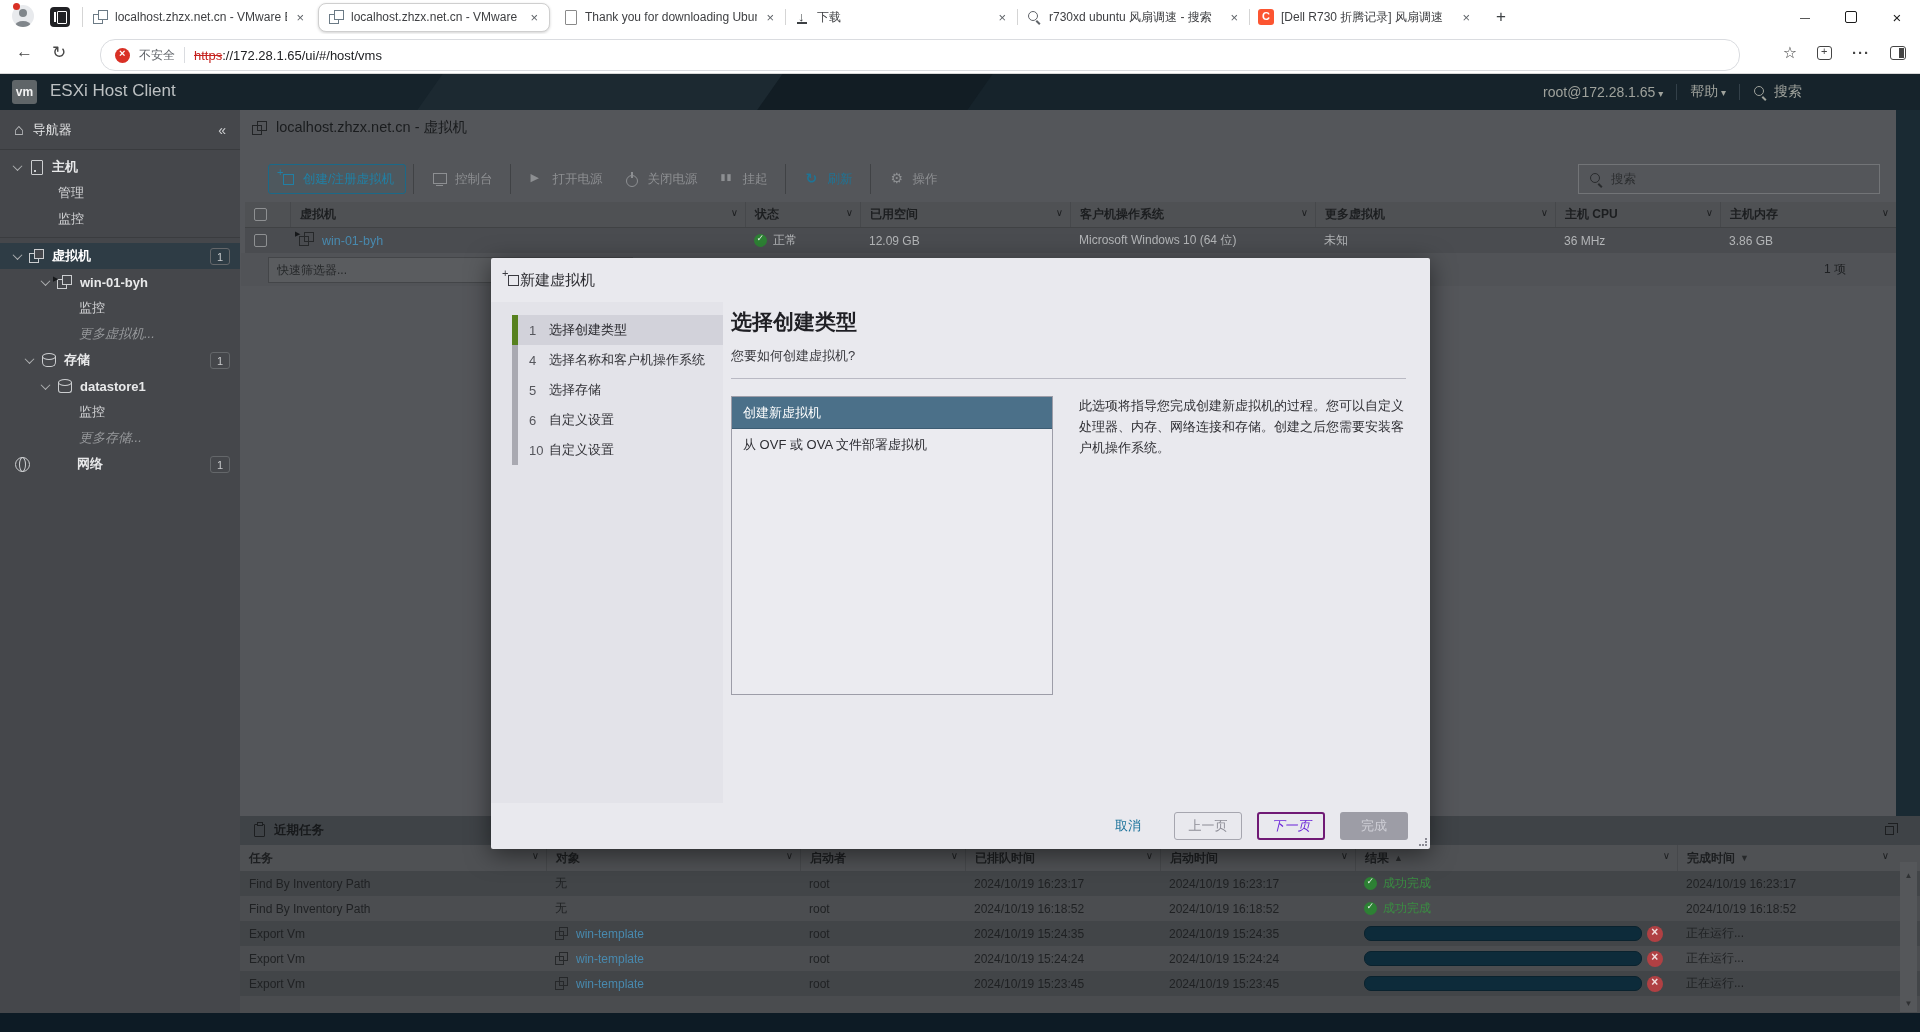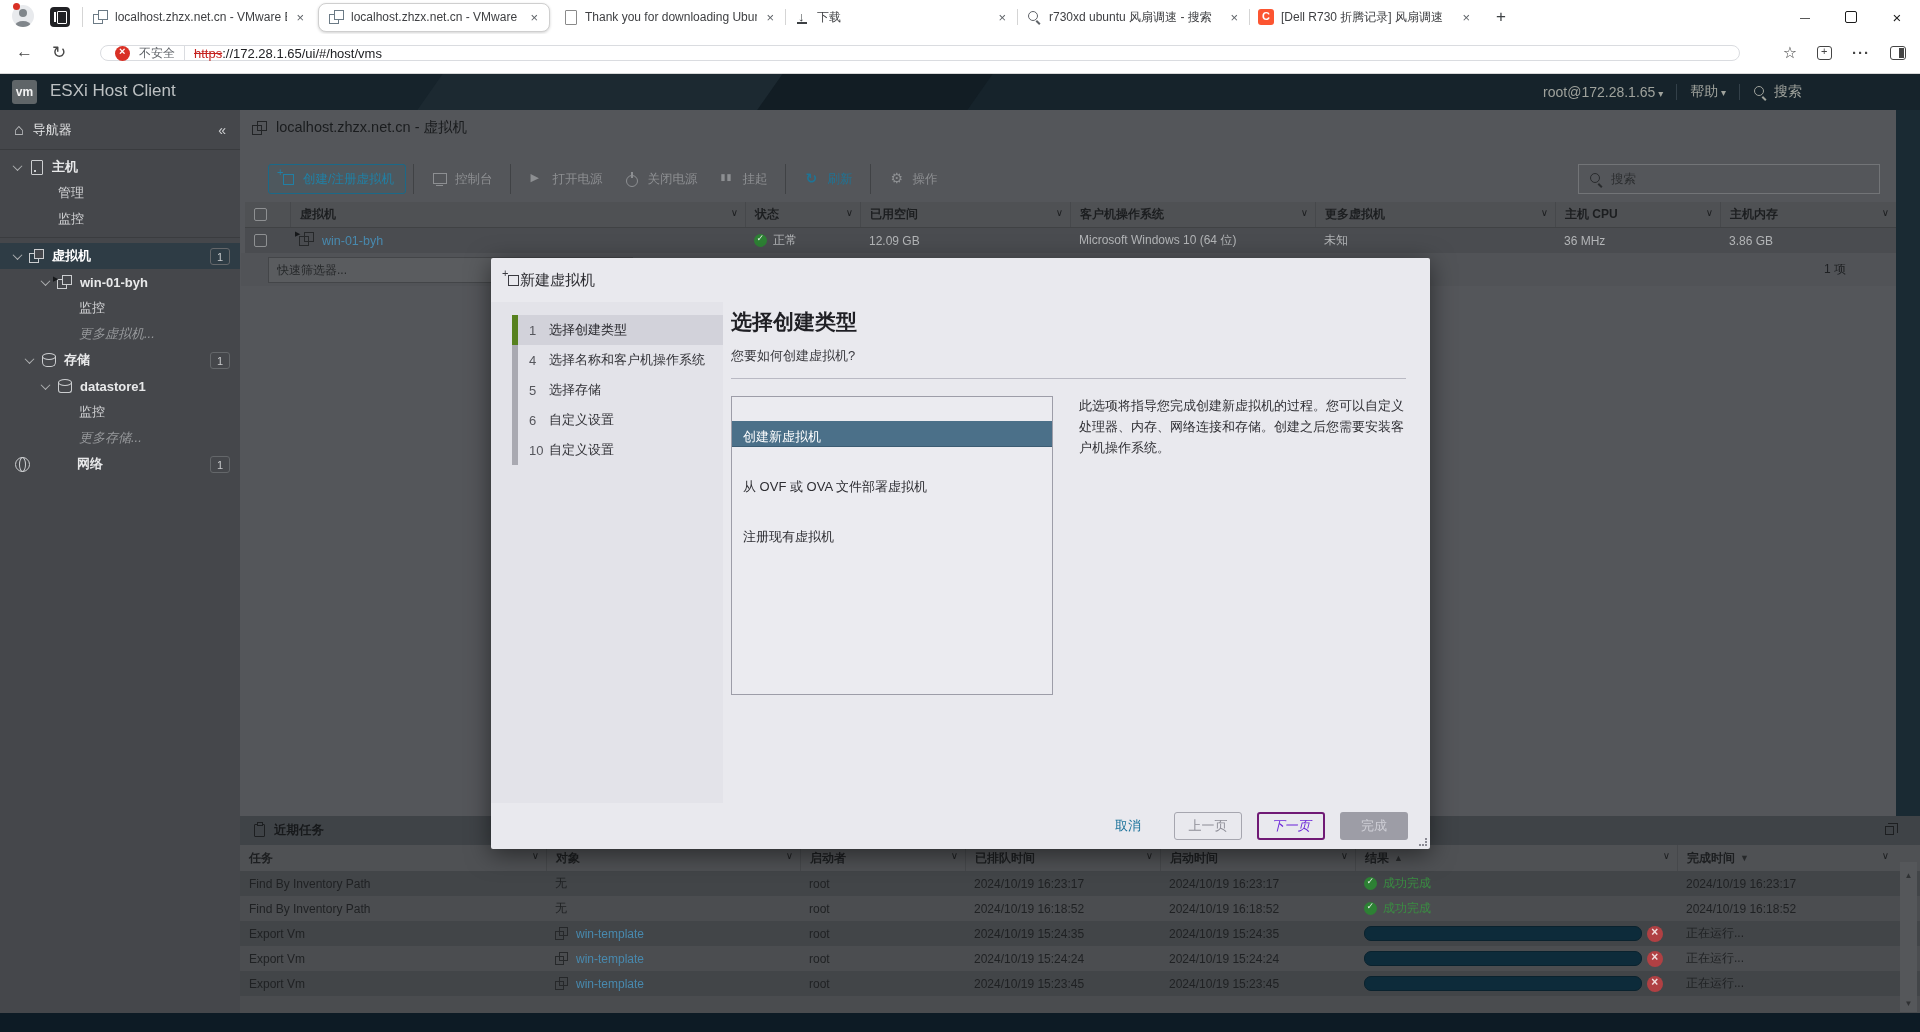--- a/index.html
+++ b/index.html
@@ -41,21 +41,21 @@
   .win-controls { position:absolute; right:0; top:0; height:34px; display:flex; }
   .win-btn { width:46px; height:34px; display:flex; align-items:center; justify-content:center; color:#1b1b1b; font-size:12px; }
   .win-btn.min::before { content:"—"; font-size:10px; }
   .win-btn.max::before { content:""; width:10px; height:10px; border:1.2px solid #1b1b1b; border-radius:2px; }
   .win-btn.close::before { content:"×"; font-size:15px; }
 
   .urlbar { position:absolute; left:0; top:34px; width:1920px; height:40px; background:#ffffff; border-bottom:1px solid #d8d8d8; }
   .nav-arrow { position:absolute; top:8px; font-size:17px; color:#474747; }
   .back-btn { left:16px; } .back-btn::before { content:"←"; }
   .reload-btn { left:52px; } .reload-btn::before { content:"↻"; }
-  .url-pill { position:absolute; left:100px; top:11px; width:1640px; height:16px; border:1px solid #dadce0; border-radius:15px; background:#fff; display:flex; align-items:center; padding:0 14px; gap:9px; }
+  .url-pill { position:absolute; left:100px; top:5px; width:1640px; height:32px; border:1px solid #dadce0; border-radius:15px; background:#fff; display:flex; align-items:center; padding:0 14px; gap:9px; }
   .sec-badge { width:15px; height:15px; border-radius:50%; background:#d93025; position:relative; flex:none; }
   .sec-badge::before { content:"×"; position:absolute; left:4px; top:-1px; color:#fff; font-size:11px; font-weight:bold; }
   .sec-label { font-size:12px; color:#5f6368; }
   .pill-sep { width:1px; height:16px; background:#dadce0; }
   .url-text { font-size:13px; color:#202124; }
   .url-scheme { color:#c5221f; text-decoration:line-through; }
   .urlbar-icons { position:absolute; right:14px; top:9px; display:flex; gap:20px; align-items:center; }
   .ub-ic { color:#454545; font-size:15px; position:relative; }
   .i-star::before { content:"☆"; font-size:16px; }
   .i-collections { width:15px; height:14px; border:1.5px solid #454545; border-radius:3px; position:relative; }
@@ -198,21 +198,21 @@
   .step.active::after { background:#57811e; }
   .step-num { position:relative; width:20px; color:#55565c; flex:none; }
   .step-label { position:relative; color:#333338; }
   .step.active .step-label { color:#27272c; }
   .m-content { position:absolute; left:232px; right:0; top:44px; bottom:46px; padding:6px 24px 0 8px; }
   .m-heading { font-size:21px; font-weight:bold; color:#1f1f24; }
   .m-question { font-size:13px; color:#38383d; margin-top:11px; }
   .m-hr { border-top:1px solid #b9b9c3; margin-top:13px; }
   .m-body { display:flex; margin-top:17px; }
   .opt-list { width:322px; height:299px; border:1px solid #9d9da8; background:#ebebf0; flex:none; }
-  .opt { height:26px; line-height:31px; padding:0 11px; font-size:13px; color:#2e2e33; white-space:nowrap;margin-top:24px; }
+  .opt { height:32px; line-height:31px; padding:0 11px; font-size:13px; color:#2e2e33; white-space:nowrap; }
   .opt.selected { background:#4b7089; color:#fff; border-bottom:1px solid #3c5c73; }
   .opt-desc { margin-left:26px; width:334px; font-size:13px; color:#303035; line-height:1.6; }
   .m-footer { position:absolute; left:0; right:0; bottom:0; height:46px; display:flex; align-items:center; justify-content:flex-end; padding-right:22px; gap:15px; }
   .btn-cancel { color:#19719a; font-size:13px; margin-right:18px; }
   .mbtn { height:28px; min-width:68px; border-radius:3px; font-size:13px; display:flex; align-items:center; justify-content:center; padding:0 12px; }
   .btn-back { border:1px solid #a6a6af; color:#8f8f98; background:transparent; }
   .btn-next { border:2px solid #701a75; color:#6d28d9; background:transparent;font-style:italic; }
   .btn-finish { background:#9d9da6; color:#cfcfd6; }
   .m-grip { position:absolute; right:3px; bottom:3px; width:8px; height:8px; border-right:2px dotted #8a8a93; border-bottom:2px dotted #8a8a93; }
 </style>
@@ -720,23 +720,20 @@
       <div class="m-question">您要如何创建虚拟机?</div>
       <div class="m-hr"></div>
       <div class="m-body">
         <div class="opt-list">
             <div class="opt selected">
     <span>创建新虚拟机</span>
   </div>
             <div class="opt">
     <span>从 OVF 或 OVA 文件部署虚拟机</span>
   </div>
-            <div class="opt">
-    <span>注册现有虚拟机</span>
-  </div>
           </div>
         <div class="opt-desc">此选项将指导您完成创建新虚拟机的过程。您可以自定义处理器、内存、网络连接和存储。创建之后您需要安装客户机操作系统。</div>
       </div>
     </div>
     <div class="m-footer">
       <span class="btn-cancel">取消</span>
       <span class="mbtn btn-back">上一页</span>
       <span class="mbtn btn-next">下一页</span>
       <span class="mbtn btn-finish">完成</span>
     </div>

